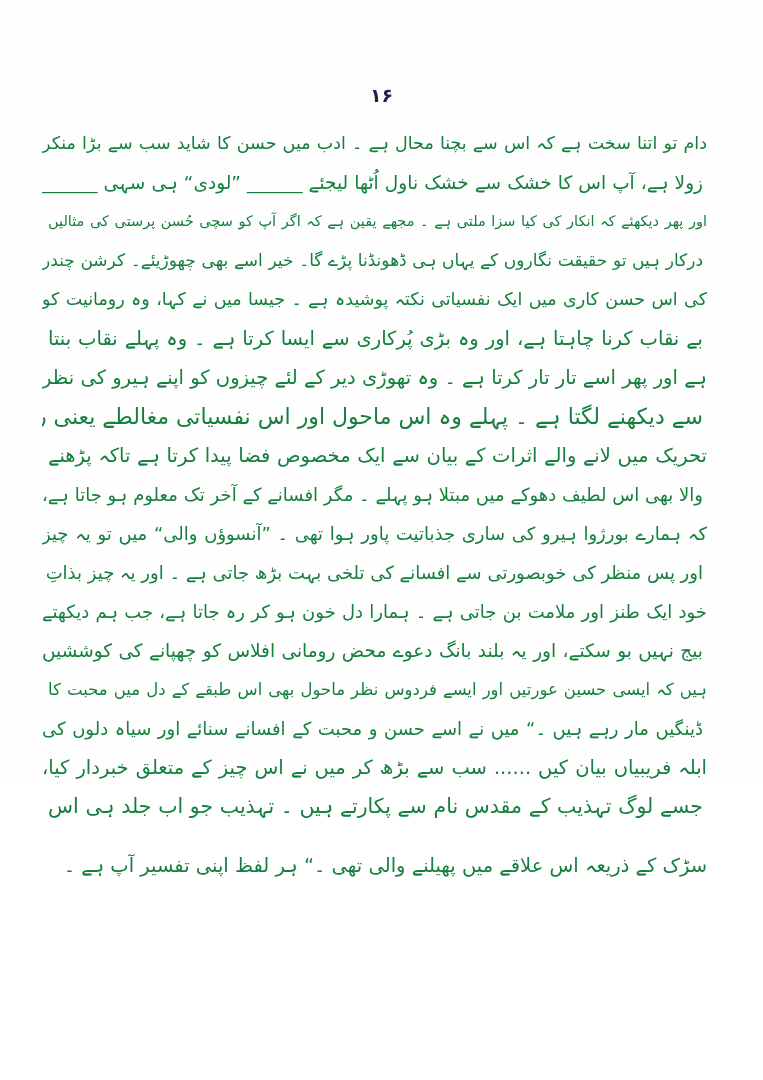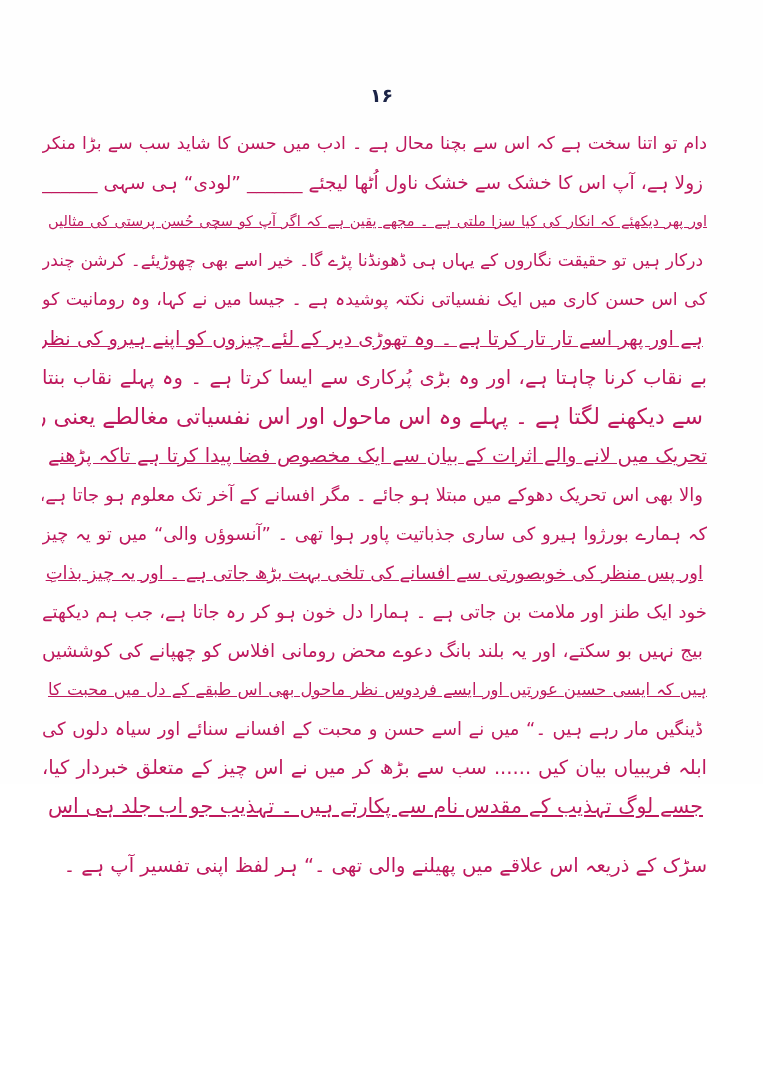--- a/index.html
+++ b/index.html
@@ -34,53 +34,53 @@
       direction: rtl;
     }
     .body-text {
       position: absolute;
       top: 124px;
       left: 42px;
       width: 665px;
       direction: rtl;
       font-family: "DejaVu Sans", sans-serif;
       font-size: 21px;
-      color: #be185d;
+      color: #15803d;
     }
     .line {
       height: 39px;
       line-height: 39px;
       white-space: nowrap;
       text-align: justify;
       text-align-last: justify;
       overflow: hidden;
     }
     .line.last {
       text-align-last: right;
       margin-top: 20px;
     }
     .line:nth-child(even) { padding-right: 4px; }
-    .line:nth-child(3n) { padding-left: 6px; text-decoration: underline; }
+    .line:nth-child(3n) { padding-left: 6px; }
   </style>
 </head>
 <body>
 
 <div class="page">
   <div class="page-number">۱۶</div>
   <div class="body-text">
     <div class="line" style="font-size: 17.5px;">دام تو اتنا سخت ہے کہ اس سے بچنا محال ہے ۔ ادب میں حسن کا شاید سب سے بڑا منکر</div>
     <div class="line" style="font-size: 18.5px;">زولا ہے، آپ اس کا خشک سے خشک ناول اُٹھا لیجئے ______ ”لودی“ ہی سہی ______</div>
     <div class="line" style="font-size: 14.5px;">اور پھر دیکھئے کہ انکار کی کیا سزا ملتی ہے ۔ مجھے یقین ہے کہ اگر آپ کو سچی حُسن پرستی کی مثالیں</div>
     <div class="line" style="font-size: 17px;">درکار ہیں تو حقیقت نگاروں کے یہاں ہی ڈھونڈنا پڑے گا۔ خیر اسے بھی چھوڑیئے۔ کرشن چندر</div>
     <div class="line" style="font-size: 17.5px;">کی اس حسن کاری میں ایک نفسیاتی نکتہ پوشیدہ ہے ۔ جیسا میں نے کہا، وہ رومانیت کو</div>
+    <div class="line" style="font-size: 19.5px;">بے نقاب کرنا چاہتا ہے، اور وہ بڑی پُرکاری سے ایسا کرتا ہے ۔ وہ پہلے نقاب بنتا</div>
     <div class="line" style="font-size: 19.5px;">ہے اور پھر اسے تار تار کرتا ہے ۔ وہ تھوڑی دیر کے لئے چیزوں کو اپنے ہیرو کی نظر</div>
-    <div class="line" style="font-size: 19.5px;">بے نقاب کرنا چاہتا ہے، اور وہ بڑی پُرکاری سے ایسا کرتا ہے ۔ وہ پہلے نقاب بنتا</div>
     <div class="line" style="font-size: 22px;">سے دیکھنے لگتا ہے ۔ پہلے وہ اس ماحول اور اس نفسیاتی مغالطے یعنی رومانی جذبے کو</div>
     <div class="line" style="font-size: 19.5px;">تحریک میں لانے والے اثرات کے بیان سے ایک مخصوص فضا پیدا کرتا ہے تاکہ پڑھنے</div>
-    <div class="line" style="font-size: 18px;">والا بھی اس تحریک دھوکے میں مبتلا ہو جائے ۔ مگر افسانے کے آخر تک معلوم ہو جاتا ہے،</div>
+    <div class="line" style="font-size: 18px;">والا بھی اس لطیف دھوکے میں مبتلا ہو پہلے ۔ مگر افسانے کے آخر تک معلوم ہو جاتا ہے،</div>
     <div class="line" style="font-size: 18px;">کہ ہمارے بورژوا ہیرو کی ساری جذباتیت پاور ہوا تھی ۔ ”آنسوؤں والی“ میں تو یہ چیز</div>
     <div class="line" style="font-size: 18px;">اور پس منظر کی خوبصورتی سے افسانے کی تلخی بہت بڑھ جاتی ہے ۔ اور یہ چیز بذاتِ</div>
     <div class="line" style="font-size: 18px;">خود ایک طنز اور ملامت بن جاتی ہے ۔ ہمارا دل خون ہو کر رہ جاتا ہے، جب ہم دیکھتے</div>
     <div class="line" style="font-size: 18.5px;">بیج نہیں بو سکتے، اور یہ بلند بانگ دعوے محض رومانی افلاس کو چھپانے کی کوششیں</div>
     <div class="line" style="font-size: 16.5px;">ہیں کہ ایسی حسین عورتیں اور ایسے فردوس نظر ماحول بھی اس طبقے کے دل میں محبت کا</div>
     <div class="line" style="font-size: 18px;">ڈینگیں مار رہے ہیں ۔“ میں نے اسے حسن و محبت کے افسانے سنائے اور سیاہ دلوں کی</div>
     <div class="line" style="font-size: 19.5px;">ابلہ فریبیاں بیان کیں ...... سب سے بڑھ کر میں نے اس چیز کے متعلق خبردار کیا،</div>
     <div class="line" style="font-size: 20.5px;">جسے لوگ تہذیب کے مقدس نام سے پکارتے ہیں ۔ تہذیب جو اب جلد ہی اس</div>
     <div class="line last" style="font-size: 19.5px;">سڑک کے ذریعہ اس علاقے میں پھیلنے والی تھی ۔“ ہر لفظ اپنی تفسیر آپ ہے ۔</div>
   </div>

